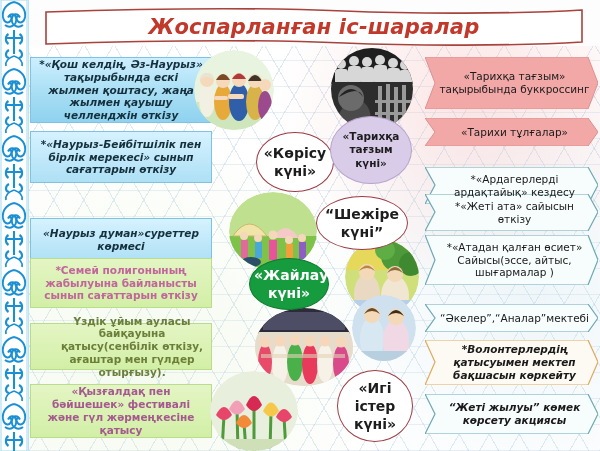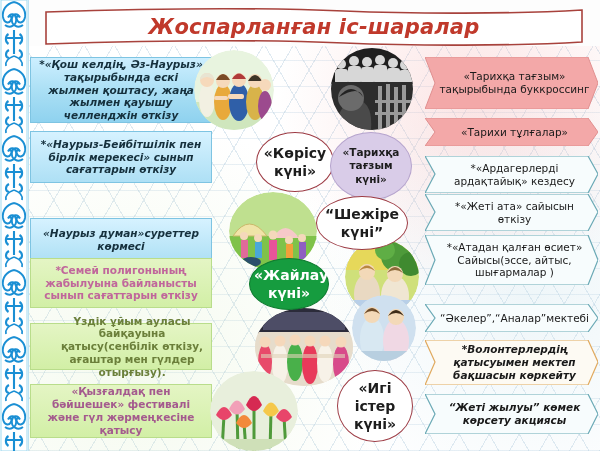--- a/index.html
+++ b/index.html
@@ -166,21 +166,21 @@
     <span>«Тарихқа тағзым» тақырыбында буккроссинг</span>
   </div>
 
   <div class="chev" style="left:425px;top:118px;width:173px;height:28px;">
     <svg class="shape" viewBox="0 0 173 28" preserveAspectRatio="none" aria-hidden="true">
       <path d="M0 0 L163 0 L173 14 L163 28 L0 28 L10 14 Z" fill="#f3a8a8" stroke="#e08f8f" stroke-width="1"></path>
     </svg>
     <span>«Тарихи тұлғалар»</span>
   </div>
 
-  <div class="chev" style="left:425px;top:156px;width:173px;height:37px;">
+  <div class="chev" style="left:425px;top:167px;width:173px;height:37px;">
     <svg class="shape" viewBox="0 0 173 37" preserveAspectRatio="none" aria-hidden="true">
       <path d="M0 0 L163 0 L173 18 L163 37 L0 37 L10 18 Z" fill="#f7fcfd" stroke="#6aa9b5" stroke-width="1.2"></path>
     </svg>
     <span>*«Ардагерлерді ардақтайық» кездесу</span>
   </div>
 
   <div class="chev" style="left:425px;top:194px;width:173px;height:37px;">
     <svg class="shape" viewBox="0 0 173 37" preserveAspectRatio="none" aria-hidden="true">
       <path d="M0 0 L163 0 L173 18 L163 37 L0 37 L10 18 Z" fill="#f7fcfd" stroke="#6aa9b5" stroke-width="1.2"></path>
     </svg>
@@ -368,21 +368,21 @@
       <circle cx="44" cy="22" r="8" fill="#f3d9b8"></circle>
       <path d="M36 21 q8 -12 16 0 q-8 -6 -16 0" fill="#3d2c18"></path>
       <rect x="0" y="56" width="64" height="10" fill="#b8cfe0"></rect>
     </svg>
   </div>
 
   <div class="bubble bub-white" style="left:256px;top:132px;width:78px;height:60px;">
     <span>«Көрісу күні»</span>
   </div>
 
-  <div class="bubble bub-purple" style="left:330px;top:132px;width:82px;height:68px;font-size:10.5px;">
+  <div class="bubble bub-purple" style="left:330px;top:116px;width:82px;height:68px;font-size:10.5px;">
     <span>«Тарихқа тағзым күні»</span>
   </div>
 
   <div class="bubble bub-white" style="left:316px;top:196px;width:92px;height:54px;">
     <span>“Шежіре күні”</span>
   </div>
 
   <div class="bubble bub-green" style="left:249px;top:258px;width:80px;height:52px;">
     <span>«Жайлау күні»</span>
   </div>

